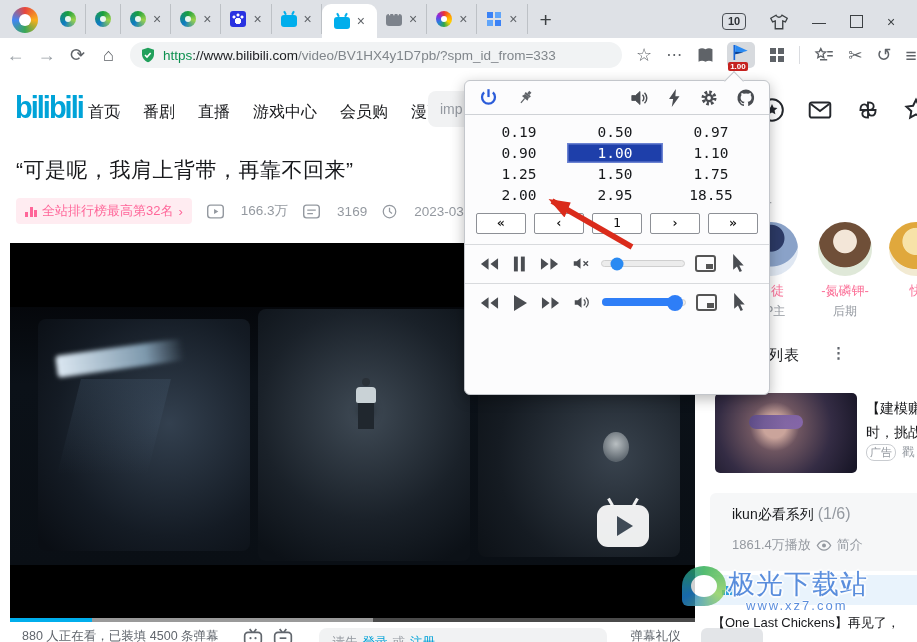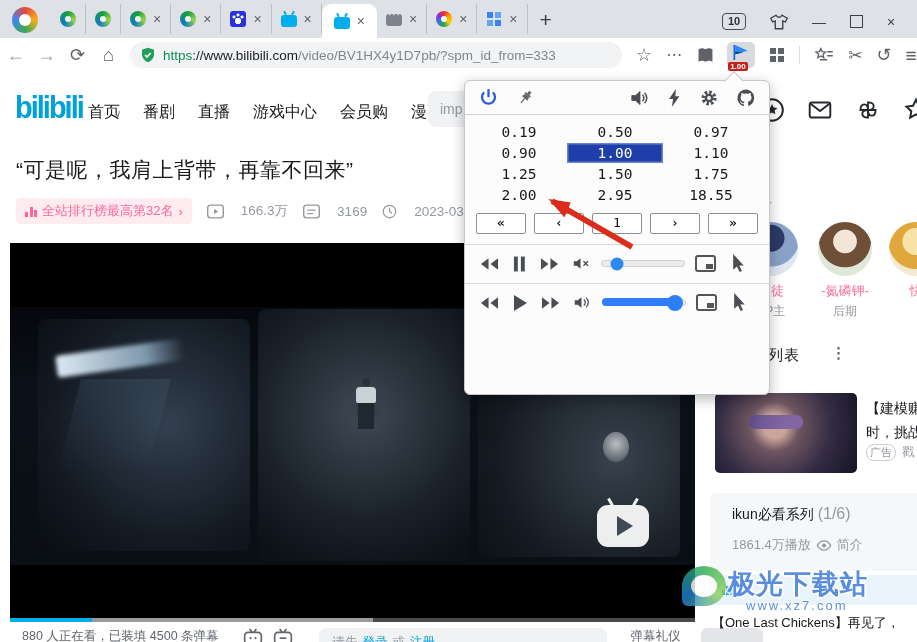--- a/index.html
+++ b/index.html
@@ -134,21 +134,21 @@
   .plrow1{position:absolute;left:710px;top:575px;width:230px;height:30px;background:#e9f3fc;display:flex;align-items:center;
           padding-left:12px;gap:6px;font-size:13px;color:#2d9fdc;white-space:nowrap}
   .pbars{display:inline-flex;align-items:flex-end;gap:1.5px;height:10px}
   .pbars i{width:2.5px;background:#2d9fdc;display:block}
   .plrow2{position:absolute;left:712px;top:614px;width:228px;font-size:13px;color:#18191c;white-space:nowrap}
   
   .wm{position:absolute;left:682px;top:566px;display:flex;align-items:flex-start;gap:2px;opacity:.82;z-index:46}
   .wmlogo{width:44px;height:40px;border-radius:50% 50% 50% 6px;position:relative;
           background:conic-gradient(#2fae52,#8fd05c 120deg,#1d7fd0 240deg,#2fae52)}
   .wmlogo::after{content:"";position:absolute;inset:9px;border-radius:50%;background:#fff}
-  .wmtxt{font-size:27px;font-weight:bold;color:#3a77d6;letter-spacing:1px;
+  .wmtxt{font-size:27px;font-weight:normal;color:#3a77d6;letter-spacing:1px;
          text-shadow:-2px 0 #fff,2px 0 #fff,0 -2px #fff,0 2px #fff,-1px -1px #fff,1px 1px #fff,1px -1px #fff,-1px 1px #fff}
   .wmurl{font-size:13px;color:#3a77d6;margin:-4px 0 0 18px;letter-spacing:2px;
          text-shadow:-1px 0 #fff,1px 0 #fff,0 -1px #fff,0 1px #fff}
   
   .popup{position:absolute;left:464px;top:80px;width:304px;height:313px;background:#fcfcfd;border:1px solid #c3c6cb;
          border-radius:6px;box-shadow:0 4px 14px rgba(0,0,0,.28);z-index:40;font-family:"DejaVu Sans Mono",monospace}
   .notch{position:absolute;top:-7px;left:262px;width:13px;height:13px;background:#fcfcfd;transform:rotate(45deg);
          border-left:1px solid #c3c6cb;border-top:1px solid #c3c6cb}
   .phead{height:33px;display:flex;align-items:center;padding:0 13px;border-bottom:1px solid #cfd2d6}
   .phead svg{display:block}

